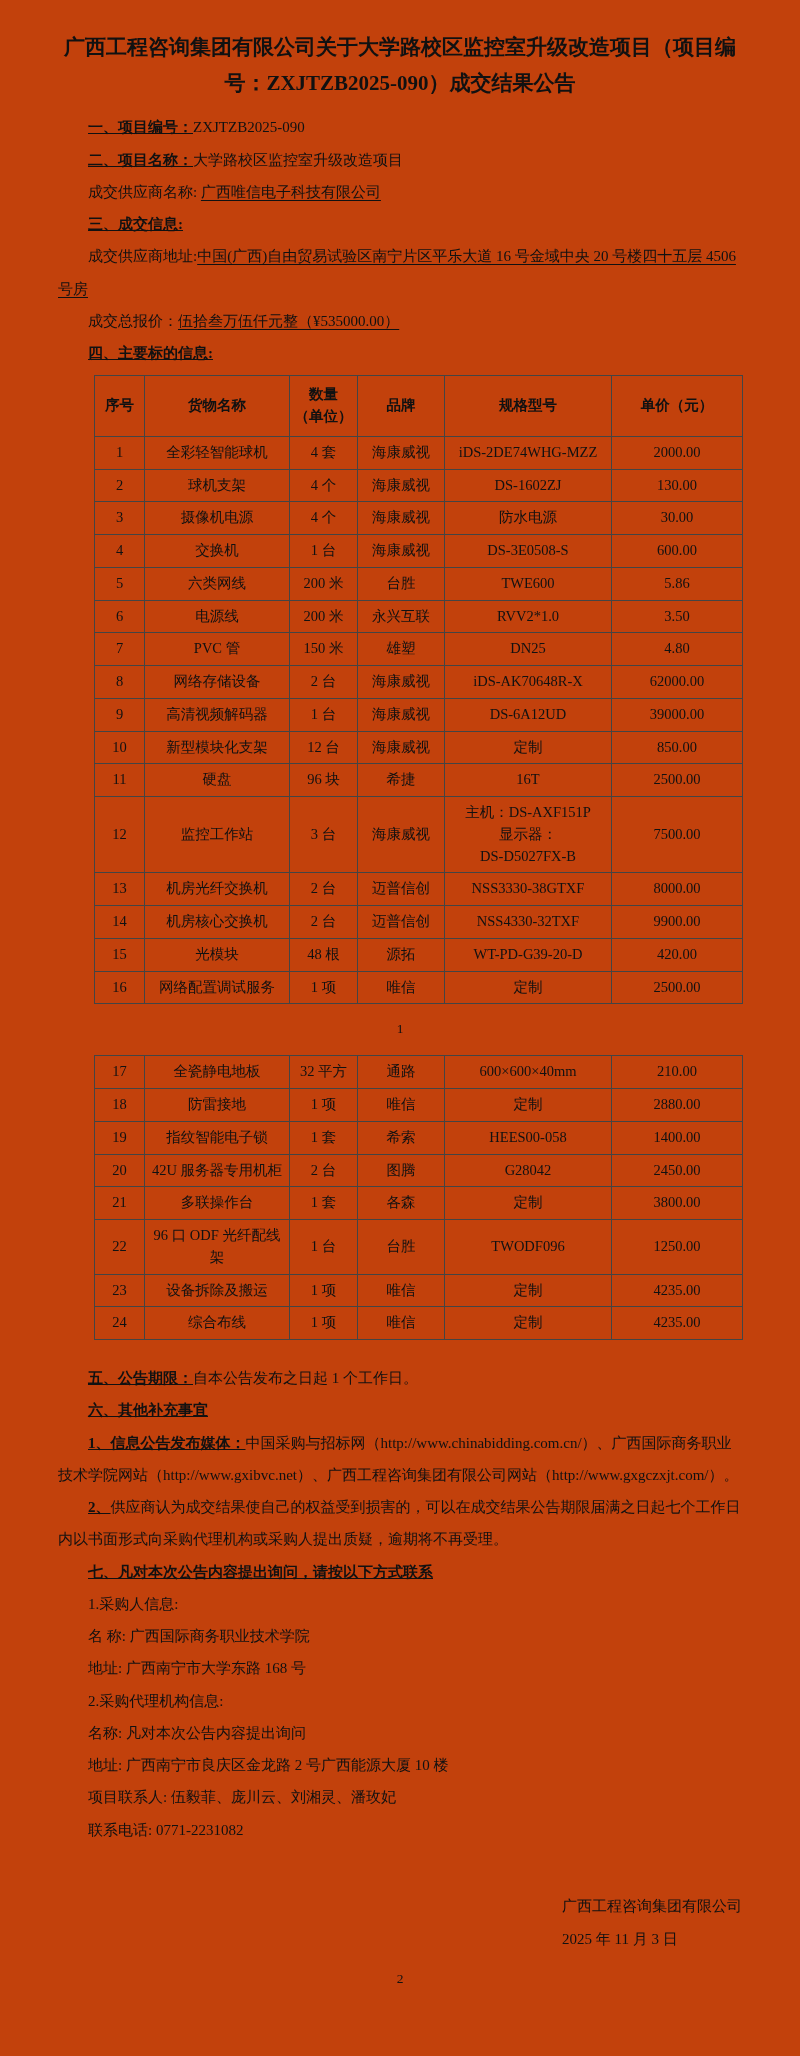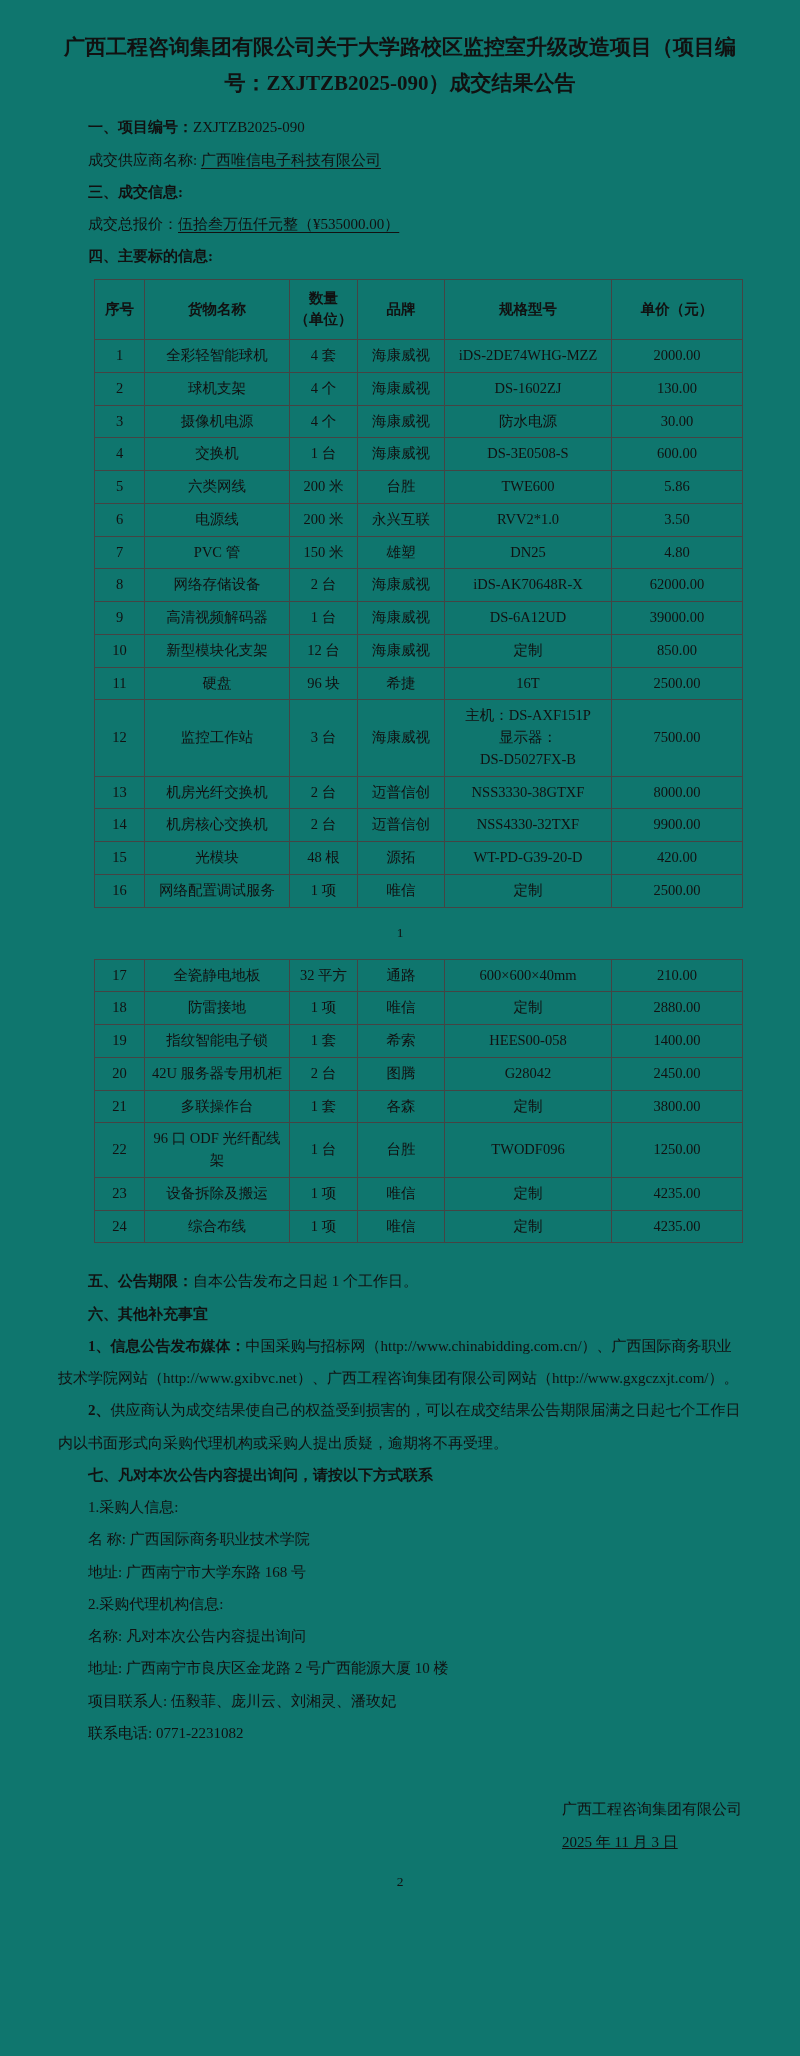--- a/index.html
+++ b/index.html
@@ -1,28 +1,28 @@
 <!DOCTYPE html>
 <html lang="zh"><head>
 <meta charset="utf-8">
 <style>
   html,body{margin:0;padding:0;background:#ffffff;}
   .page{
     width:800px;min-height:2056px;box-sizing:border-box;
-    margin:0 auto;background:#0f766e;color:#111;
+    margin:0 auto;background:#c2410c;color:#111;
     padding:26px 58px 24px 58px;
     font-family:"Liberation Serif","DejaVu Serif",serif;
     font-size:15px;
   }
   .doc-title{
     font-size:21px;font-weight:bold;text-align:center;
     line-height:1.7;margin:4px 0 10px 0;
   }
   p.line{margin:0;line-height:2.15;text-indent:2em;}
-  b{font-weight:bold;}
+  b{font-weight:bold;text-decoration:underline;}
   .u{text-decoration:underline;text-underline-offset:3px;}
   table.goods{
     border-collapse:collapse;table-layout:fixed;
     width:648px;margin:6px 0 16px 36px;
     font-size:14.5px;
   }
   table.goods th,table.goods td{
     border:1px solid #444;text-align:center;vertical-align:middle;
     padding:5px 3px;line-height:1.5;white-space:pre-line;
     overflow:hidden;
@@ -35,37 +35,39 @@
   col.c-spec{width:167px;}
   col.c-price{width:131px;}
   .page-num{
     text-align:center;font-size:13.5px;margin:14px 0 16px 0;line-height:1.4;
   }
   .sig-block{
     margin-top:44px;display:flex;flex-direction:column;align-items:flex-end;
   }
   .sig-inner{display:inline-block;text-align:left;}
   .sig-company{line-height:2.2;}
-  .sig-date{line-height:2.2;text-decoration:underline;}
+  .sig-date{line-height:2.2;}
   .spacer-sm{height:6px;}
 </style>
 </head>
 <body>
 
 <div class="page">
 
   <div class="doc-title">广西工程咨询集团有限公司关于大学路校区监控室升级改造项目（项目编号：ZXJTZB2025-090）成交结果公告</div>
 
   <p class="line"><b>一、项目编号：</b><span>ZXJTZB2025-090</span></p>
 
+  <p class="line"><b>二、项目名称：</b><span>大学路校区监控室升级改造项目</span></p>
 
   <p class="line"><span>成交供应商名称: </span><span class="u">广西唯信电子科技有限公司</span></p>
 
   <p class="line"><b>三、成交信息:</b></p>
 
+  <p class="line"><span>成交供应商地址:</span><span class="u">中国(广西)自由贸易试验区南宁片区平乐大道 16 号金域中央 20 号楼四十五层 4506号房</span></p>
 
   <p class="line"><span>成交总报价：</span><span class="u">伍拾叁万伍仟元整（¥535000.00）</span></p>
 
   <p class="line"><b>四、主要标的信息:</b></p>
 
   <table class="goods">
     <colgroup>
       <col class="c-idx">
         <col class="c-name">
         <col class="c-qty">

